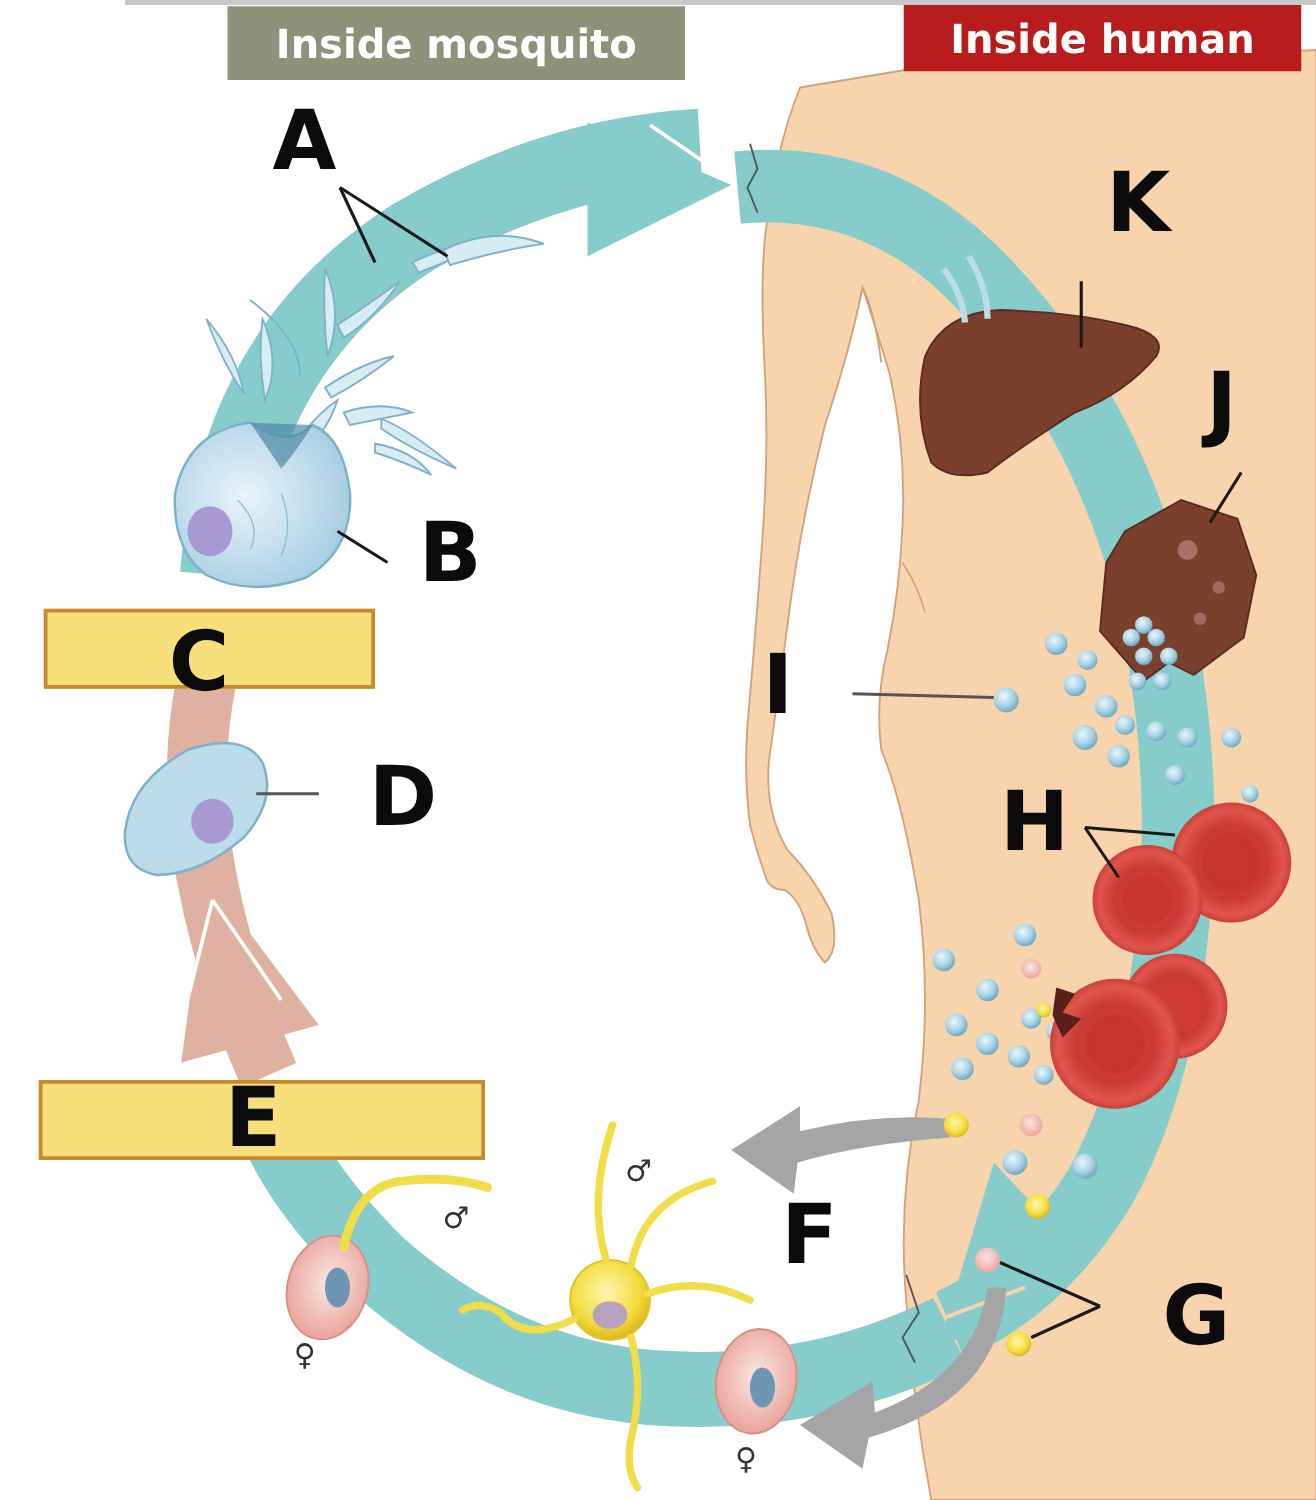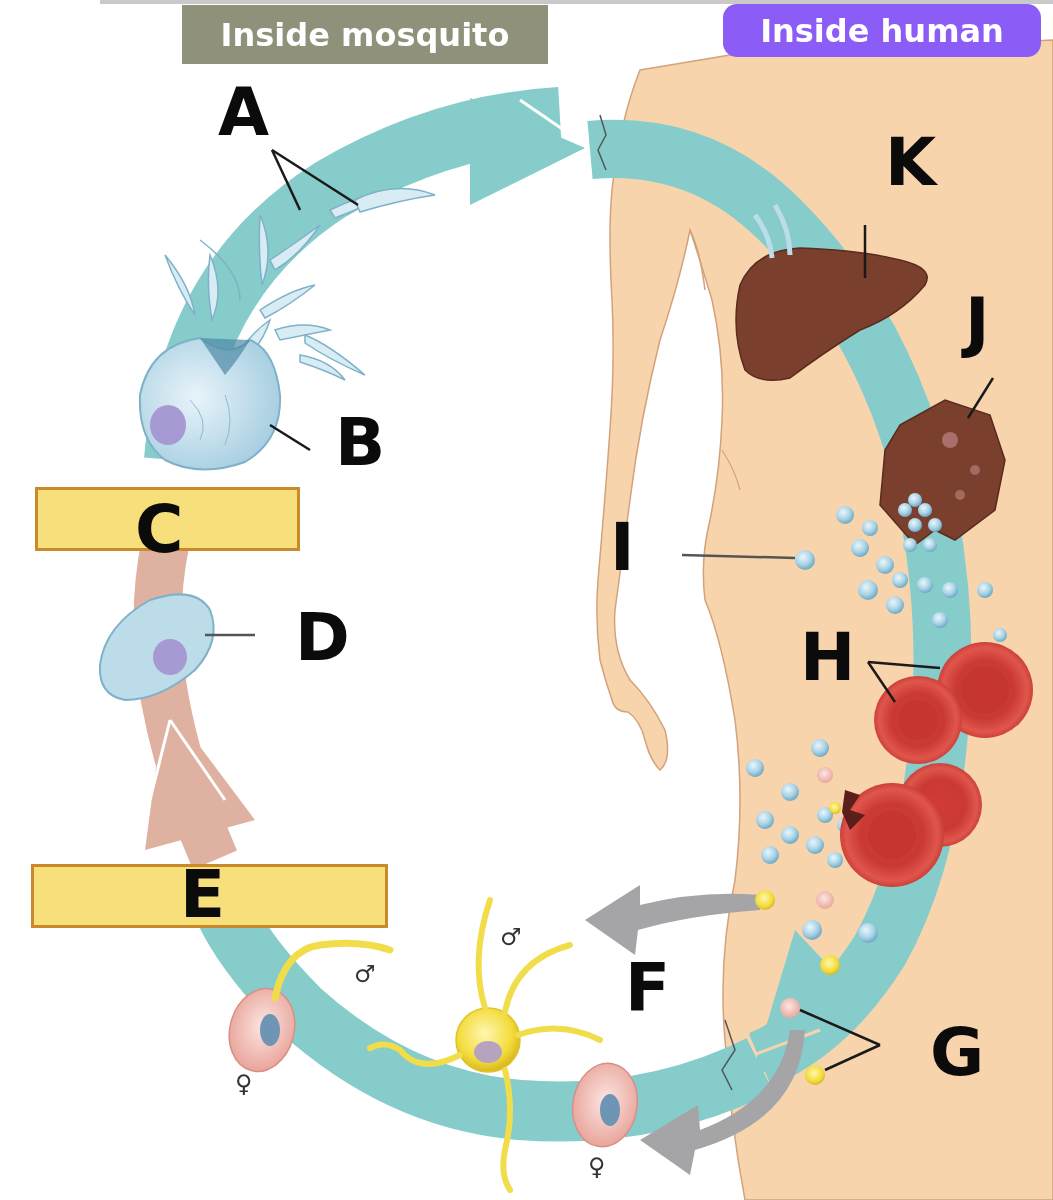--- a/index.html
+++ b/index.html
@@ -199,21 +199,21 @@
       <path d="M868,662 L940,668"></path>
       <path d="M868,662 L895,702"></path>
       <path d="M800,1010 L880,1045"></path>
       <path d="M880,1045 L825,1070"></path>
     </g>
   </svg>
 
   <div class="hdr" style="left:182px;top:5px;width:366px;height:59px;background:#8f917a;">
     <span>Inside mosquito</span>
   </div>
-  <div class="hdr" style="left:723px;top:4px;width:318px;height:53px;background:#8b5cf6;border-radius:14px;">
+  <div class="hdr" style="left:723px;top:4px;width:318px;height:53px;background:#b91c1c;">
     <span>Inside human</span>
   </div>
 
   <div class="box" style="left:35px;top:487px;width:265px;height:64px;"></div>
   <div class="box" style="left:31px;top:864px;width:357px;height:64px;"></div>
 
   <div class="lbl" style="left:218px;top:80px;">A</div>
   <div class="lbl" style="left:335px;top:410px;">B</div>
   <div class="lbl" style="left:135px;top:497px;">C</div>
   <div class="lbl" style="left:295px;top:605px;">D</div>

